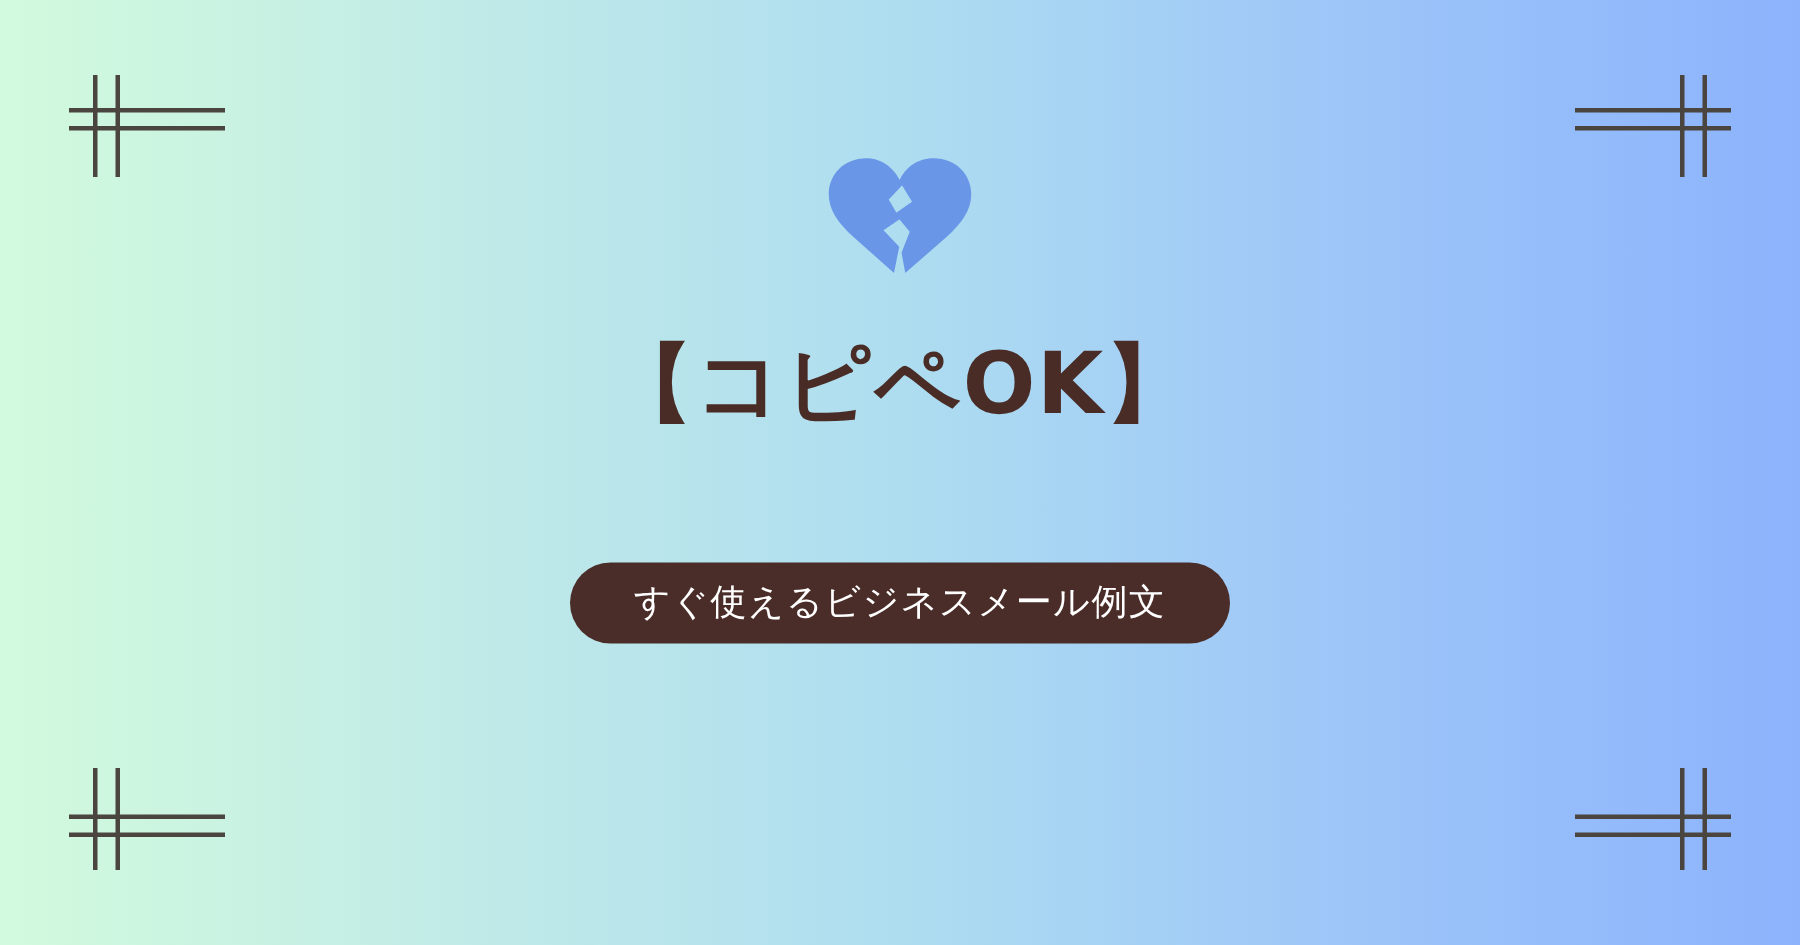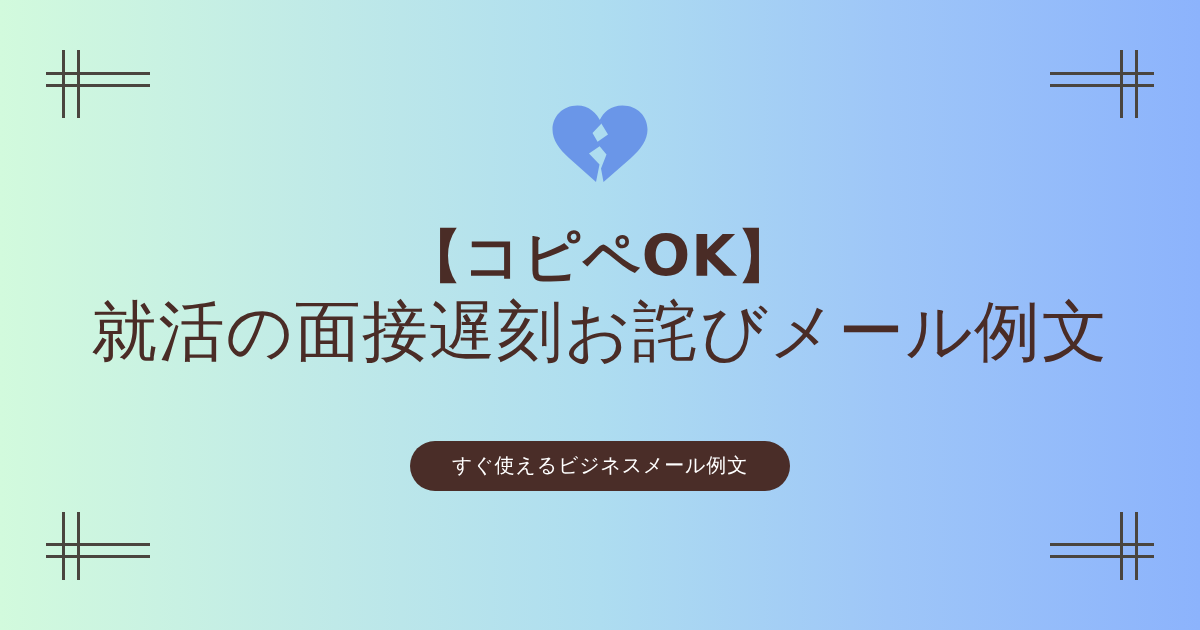--- a/index.html
+++ b/index.html
@@ -113,21 +113,21 @@
     font-weight: 400;
     white-space: nowrap;
   }
 
   #badge {
     margin-top: 76px;
     background: #4a2d28;
     color: #ffffff;
     border-radius: 999px;
     padding: 14px 42px 16px 42px;
-    font-size: 20px;
+    font-size: 24px;
     letter-spacing: 0.04em;
     line-height: 1.0;
     white-space: nowrap;
     display: inline-block;
   }
 </style>
 </head>
 <body>
 
 <div id="ogp-card">
@@ -162,19 +162,18 @@
 
   <div id="card-content">
 
     <svg id="hero-icon" viewBox="0 0 98 78" aria-hidden="true">
       <path d="M26.5 1.5 C11.5 1.5 1.5 12.5 1.5 25.5 C1.5 36 8 45 18 54 L45 78 L48.5 60.5 L38 49.5 L49 42 L41.5 29 L50.5 19.5 C46 8.5 37.5 1.5 26.5 1.5 Z" fill="#6a96e8"></path>
       <path d="M71.5 1.5 C60 1.5 52.5 8 48.5 16.5 L57 30.5 L45.5 38.5 L55.5 50.5 L50 64.5 L52.5 78 L80 54 C90 45 96.5 36 96.5 25.5 C96.5 12.5 86.5 1.5 71.5 1.5 Z" fill="#6a96e8"></path>
     </svg>
 
     <div id="title-block">
       <span class="title-line-1">【コピペOK】</span>
-      <span class="title-line-2">就活の面接遅刻お詫びメール例文</span>
     </div>
 
     <div id="badge">すぐ使えるビジネスメール例文</div>
 
   </div>
 </div>
 
 </body></html>

